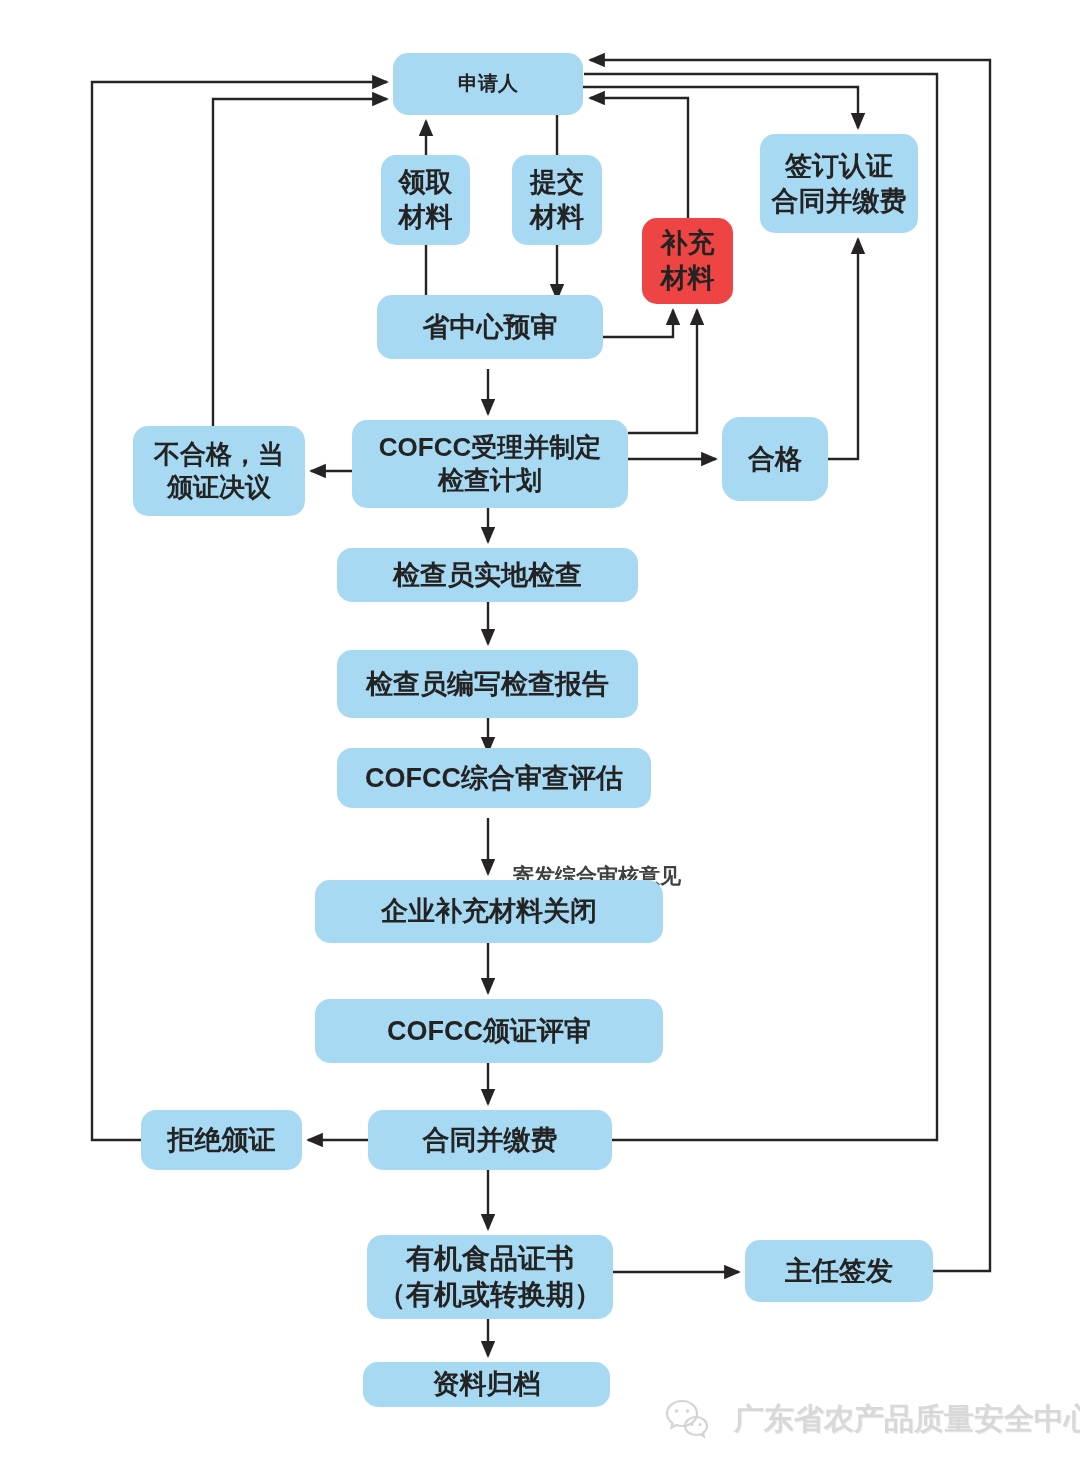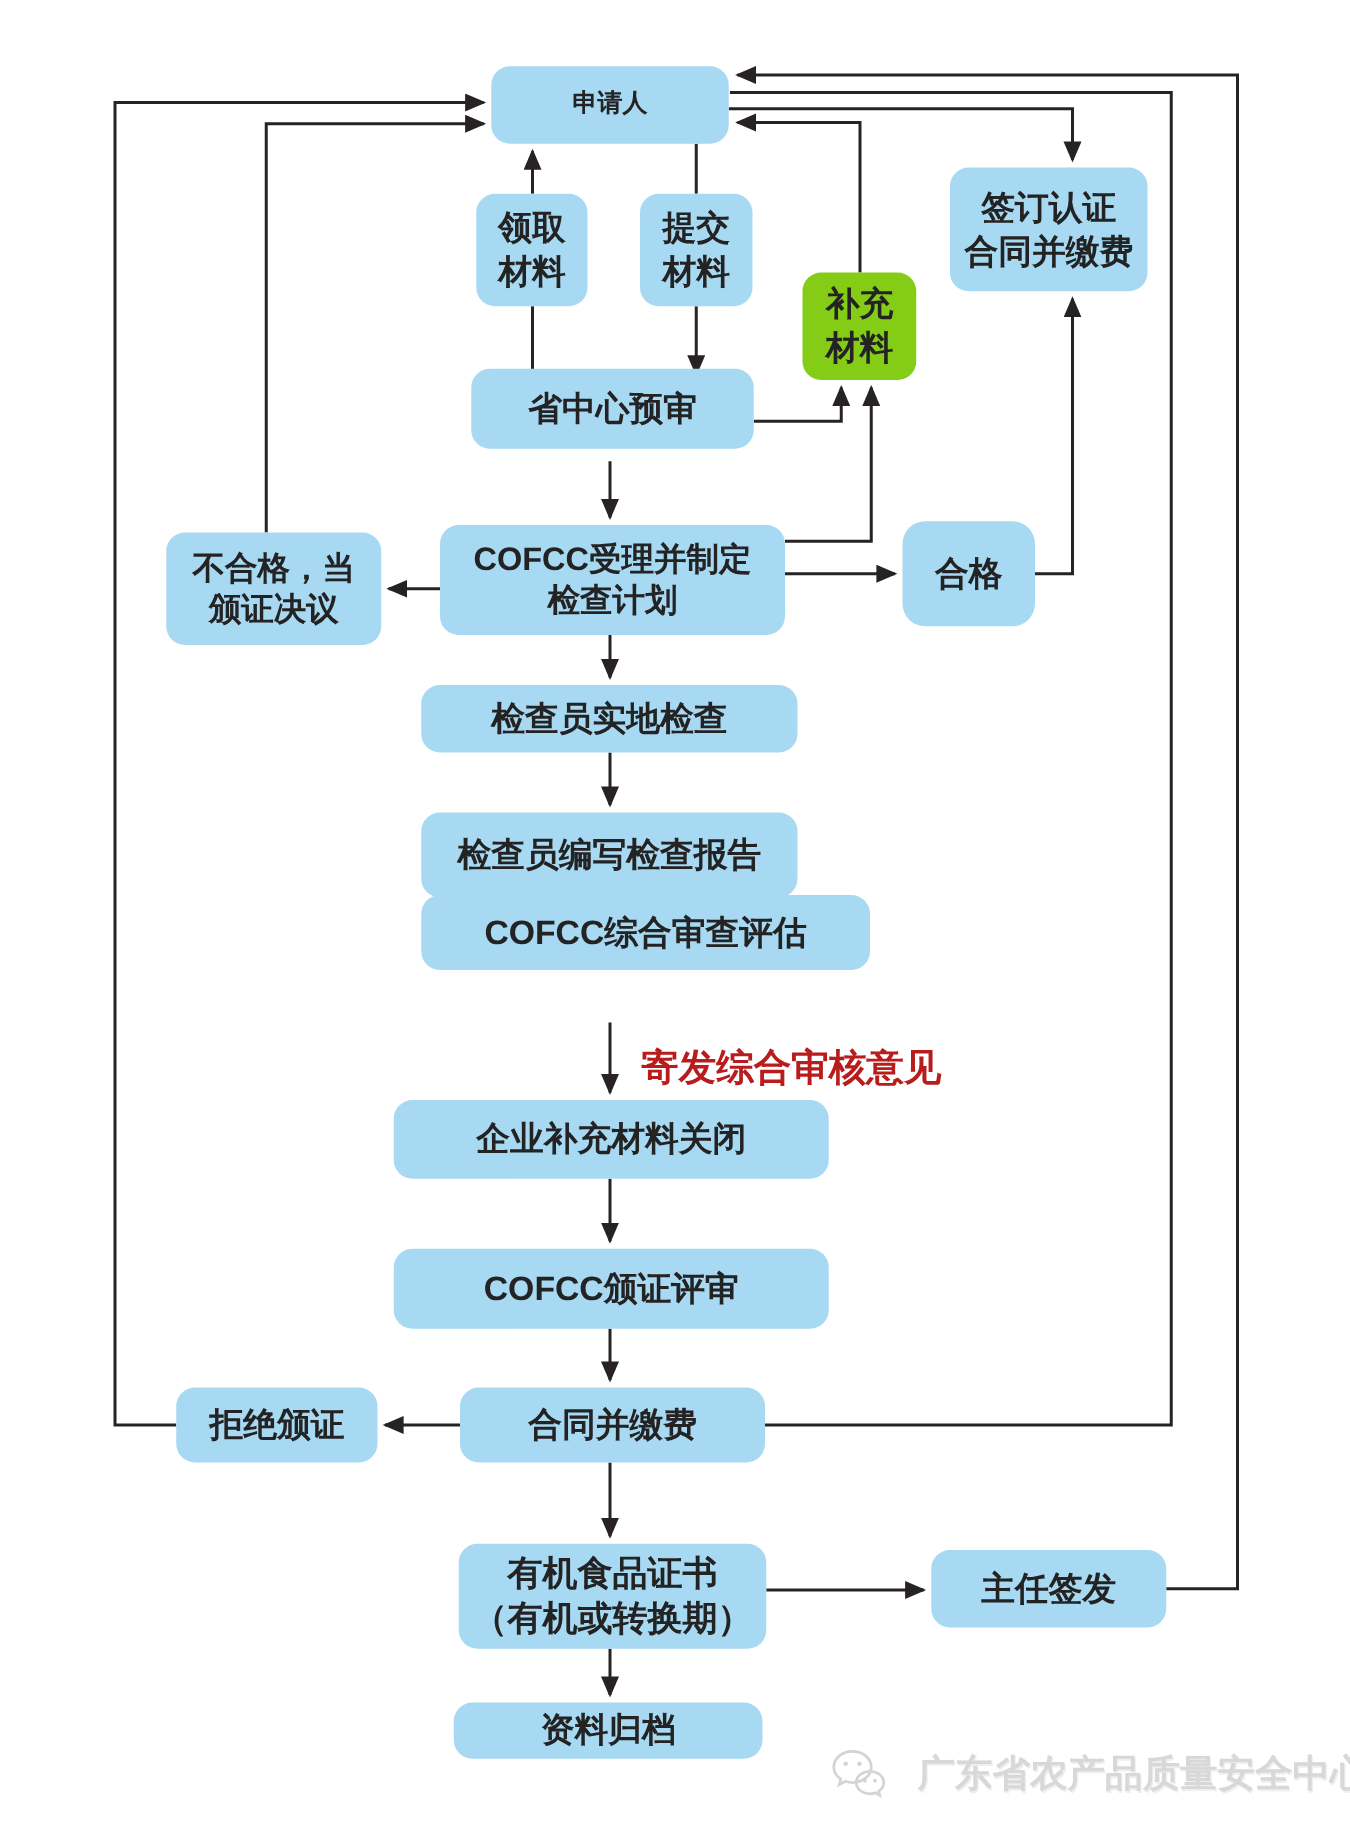--- a/index.html
+++ b/index.html
@@ -17,27 +17,28 @@
     border-radius:15px;
     color:#232323;
     font-weight:bold;
     font-size:27px;
     line-height:1.28;
     display:flex;align-items:center;justify-content:center;
     text-align:center;
     white-space:pre-line;
     box-sizing:border-box;
   }
-  .node.teal{background:#84cc16;}
+  .node.teal{background:#ef4444;}
   .flow-label{
     position:absolute;
-    color:#b91c1c;
+    color:#404040;
     font-weight:bold;
-    font-size:30px;
+    font-size:21px;
     white-space:nowrap;
+    margin-top:28px;
   }
   .watermark{
     position:absolute;
     left:664px;top:1398px;
     display:flex;align-items:center;gap:24px;
     color:#d8d8d8;
     font-weight:bold;
     font-size:30px;
     white-space:nowrap;
     text-shadow:1px 1px 0 #efefef;
@@ -105,21 +106,21 @@
 
   <div class="node" style="left:133px;top:426px;width:172px;height:90px;font-size:26px">不合格，当
 颁证决议</div>
 
   <div class="node" style="left:722px;top:417px;width:106px;height:84px;border-radius:18px">合格</div>
 
   <div class="node" style="left:337px;top:548px;width:301px;height:54px">检查员实地检查</div>
 
   <div class="node" style="left:337px;top:650px;width:301px;height:68px">检查员编写检查报告</div>
 
-  <div class="node" style="left:337px;top:716px;width:359px;height:60px">COFCC综合审查评估</div>
+  <div class="node" style="left:337px;top:748px;width:314px;height:60px">COFCC综合审查评估</div>
 
   <div class="flow-label" style="left:513px;top:834px">寄发综合审核意见</div>
 
   <div class="node" style="left:315px;top:880px;width:348px;height:63px">企业补充材料关闭</div>
 
   <div class="node" style="left:315px;top:999px;width:348px;height:64px">COFCC颁证评审</div>
 
   <div class="node" style="left:368px;top:1110px;width:244px;height:60px">合同并缴费</div>
 
   <div class="node" style="left:141px;top:1110px;width:161px;height:60px">拒绝颁证</div>

